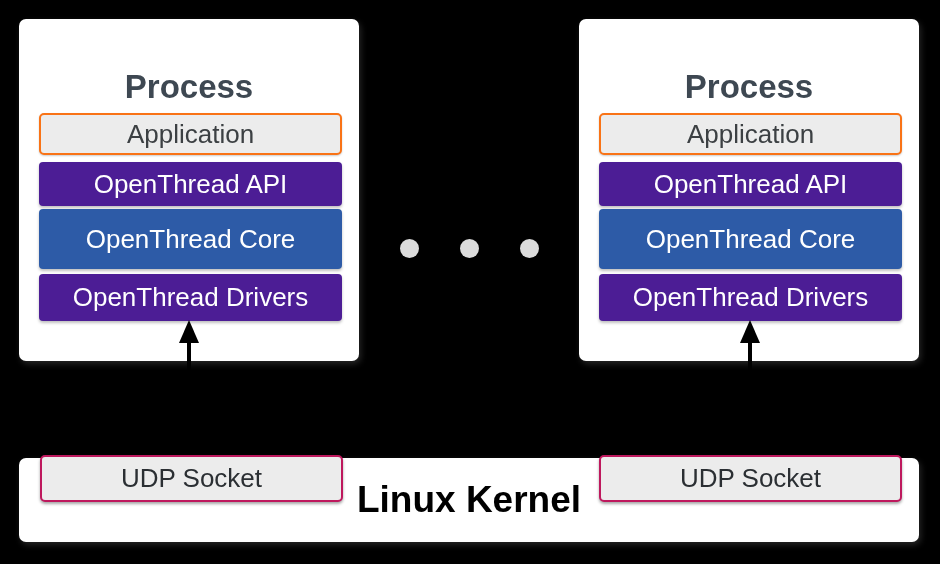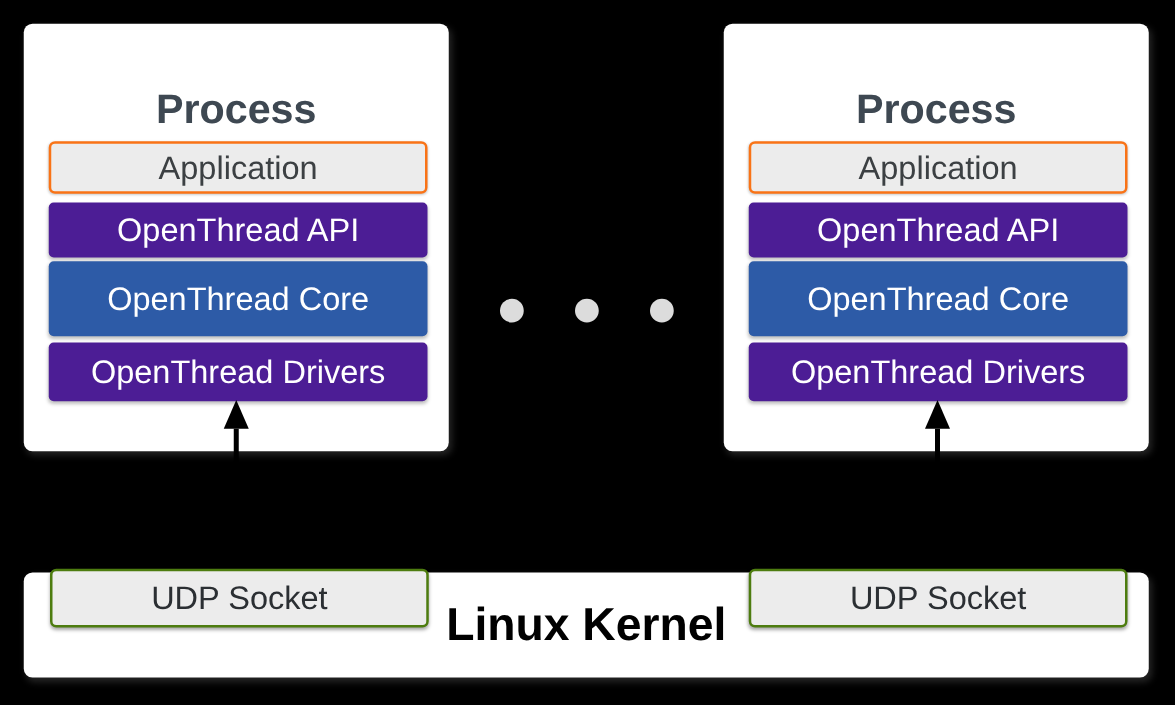--- a/index.html
+++ b/index.html
@@ -122,21 +122,21 @@
     font-weight: 700;
     color: #000000;
   }
   .udp-box {
     position: absolute;
     top: 455px;
     width: 303px;
     height: 47px;
     box-sizing: border-box;
     background: #ececec;
-    border: 2px solid #4d7c0f;
+    border: 2px solid #be185d;
     border-radius: 5px;
     display: flex;
     align-items: center;
     justify-content: center;
     font-size: 26px;
     color: #2b2f33;
     box-shadow: 0 2px 3px rgba(0,0,0,0.35);
   }
   .udp-left  { left: 40px; }
   .udp-right { left: 599px; }

